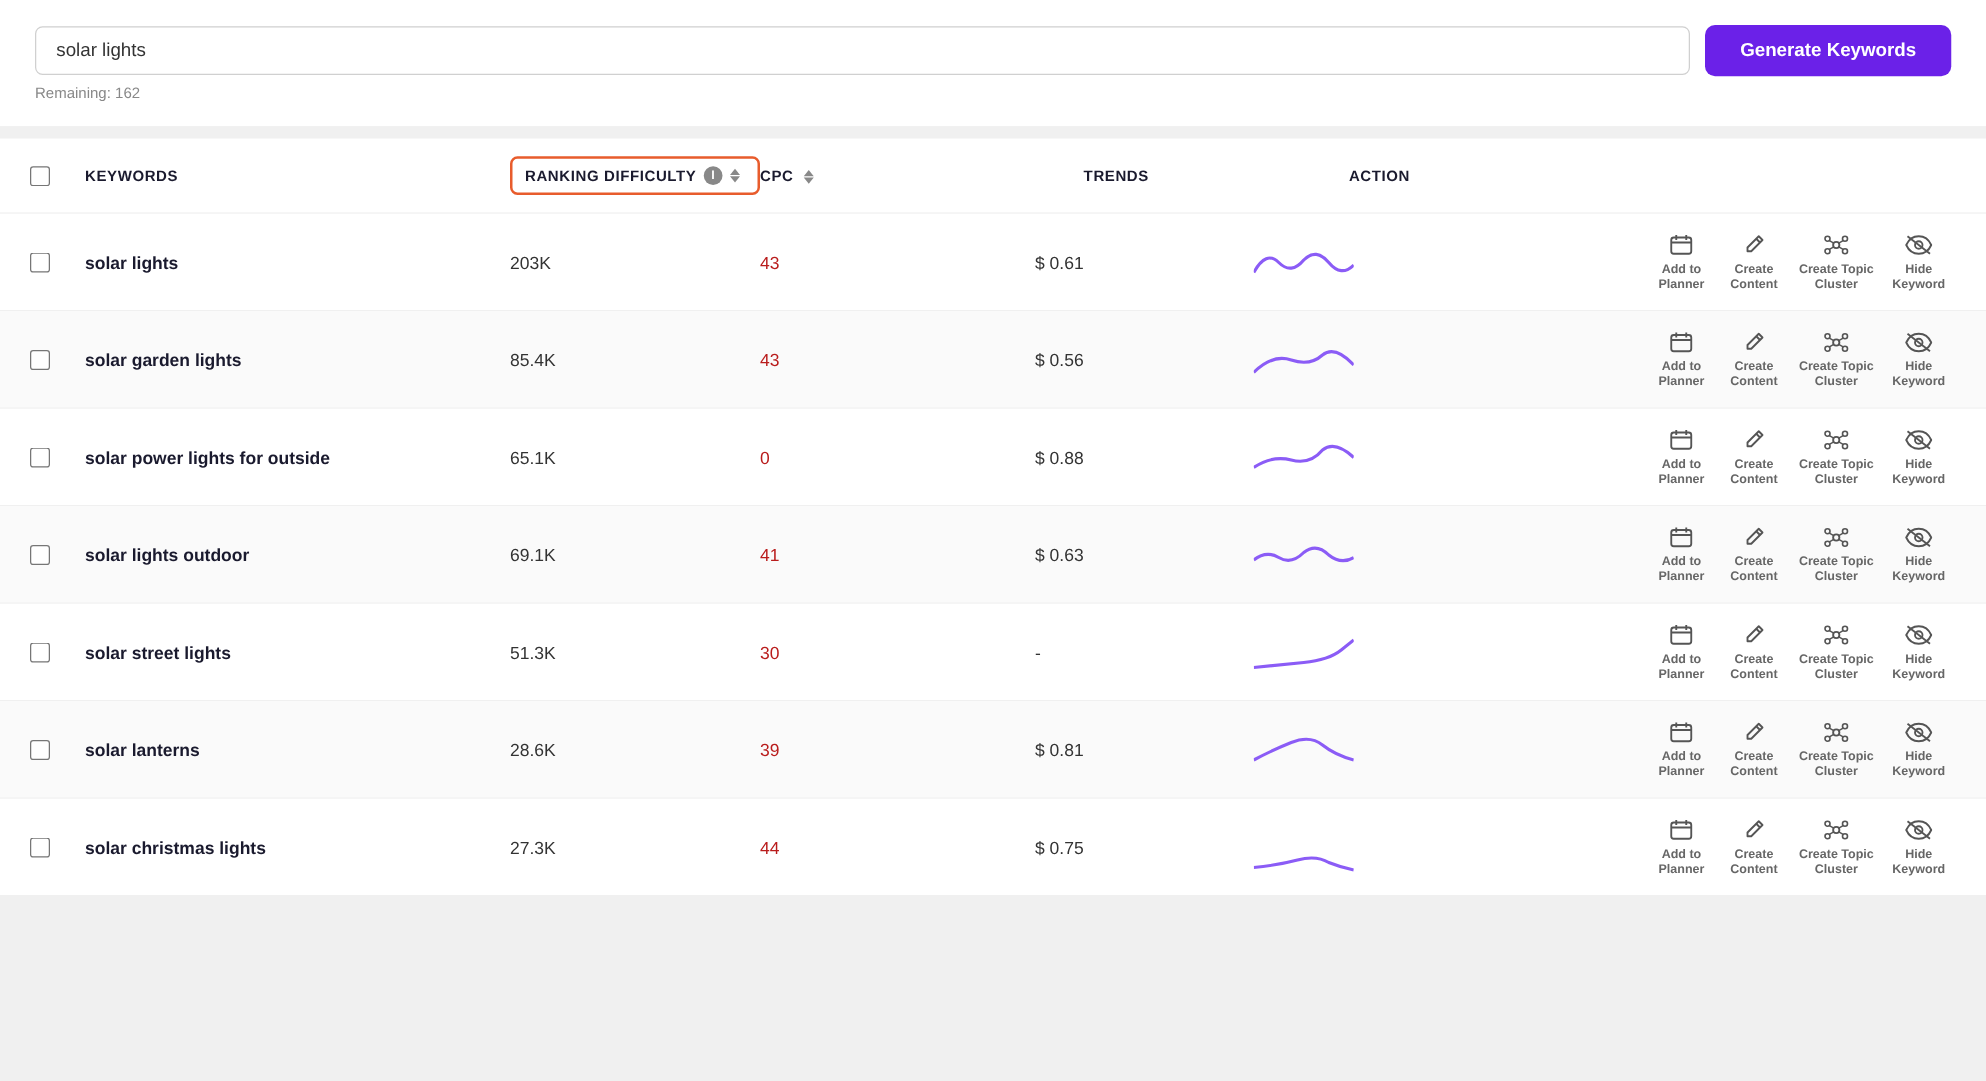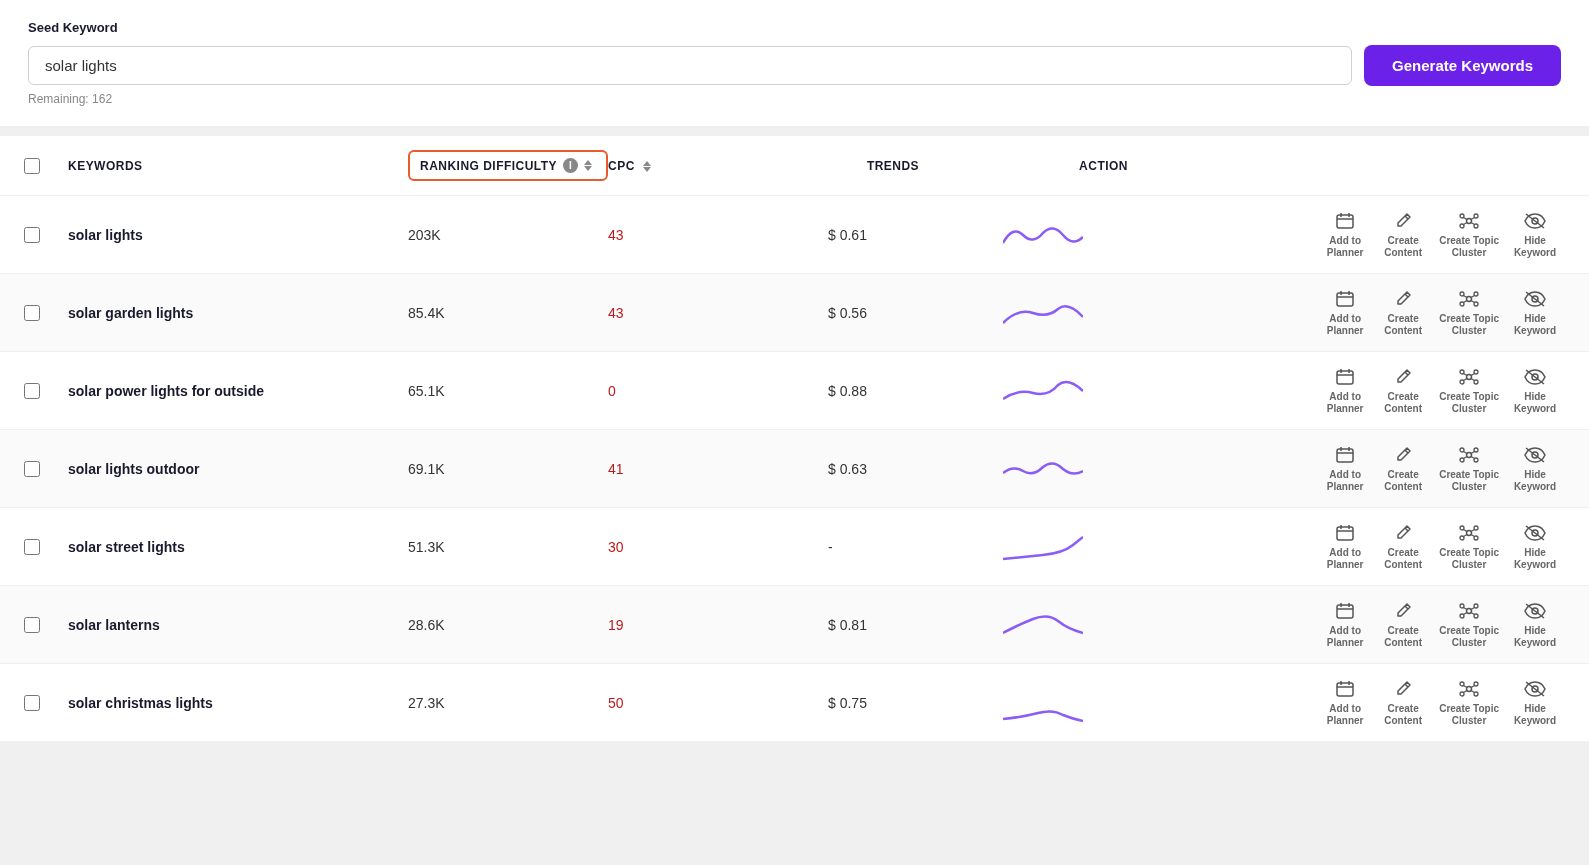--- a/index.html
+++ b/index.html
@@ -189,21 +189,20 @@
     }
     svg.trend-line {
       width: 80px;
       height: 40px;
     }
   </style>
 </head>
 <body>
 
 <div class="top-section">
-  <div class="seed-label">Seed Keyword</div>
   <div class="seed-row">
     <input class="seed-input" type="text" value="solar lights" style="">
     <button class="generate-btn">Generate Keywords</button>
   </div>
   <div class="remaining-text">Remaining: 162</div>
 </div>
 
 <div class="divider"></div>
 
 <div class="table-section">
@@ -546,21 +545,21 @@
       </div>
     </div>
   </div>
 
   <div class="table-row">
     <div class="checkbox-cell">
         <input type="checkbox" style="">
       </div>
     <div class="keyword-text">solar lanterns</div>
     <div class="vol-text">28.6K</div>
-    <div class="diff-text">19</div>
+    <div class="diff-text">39</div>
     <div class="cpc-text">$ 0.81</div>
     <div class="trends-cell">
       <svg class="trend-line" viewBox="0 0 80 40" fill="none">
         <path d="M0,28 Q15,20 30,14 Q45,8 55,16 Q65,24 80,28" stroke="#8b5cf6" stroke-width="2.5" fill="none"></path>
       </svg>
     </div>
     <div class="action-cell">
       <div class="action-btn">
         <span class="action-icon">
           <svg width="20" height="20" viewBox="0 0 20 20" fill="none">
@@ -609,21 +608,21 @@
       </div>
     </div>
   </div>
 
   <div class="table-row">
     <div class="checkbox-cell">
         <input type="checkbox" style="">
       </div>
     <div class="keyword-text">solar christmas lights</div>
     <div class="vol-text">27.3K</div>
-    <div class="diff-text">50</div>
+    <div class="diff-text">44</div>
     <div class="cpc-text">$ 0.75</div>
     <div class="trends-cell">
       <svg class="trend-line" viewBox="0 0 80 40" fill="none">
         <path d="M0,36 Q20,34 35,30 Q50,26 60,32 Q70,36 80,38" stroke="#8b5cf6" stroke-width="2.5" fill="none"></path>
       </svg>
     </div>
     <div class="action-cell">
       <div class="action-btn">
         <span class="action-icon">
           <svg width="20" height="20" viewBox="0 0 20 20" fill="none">

